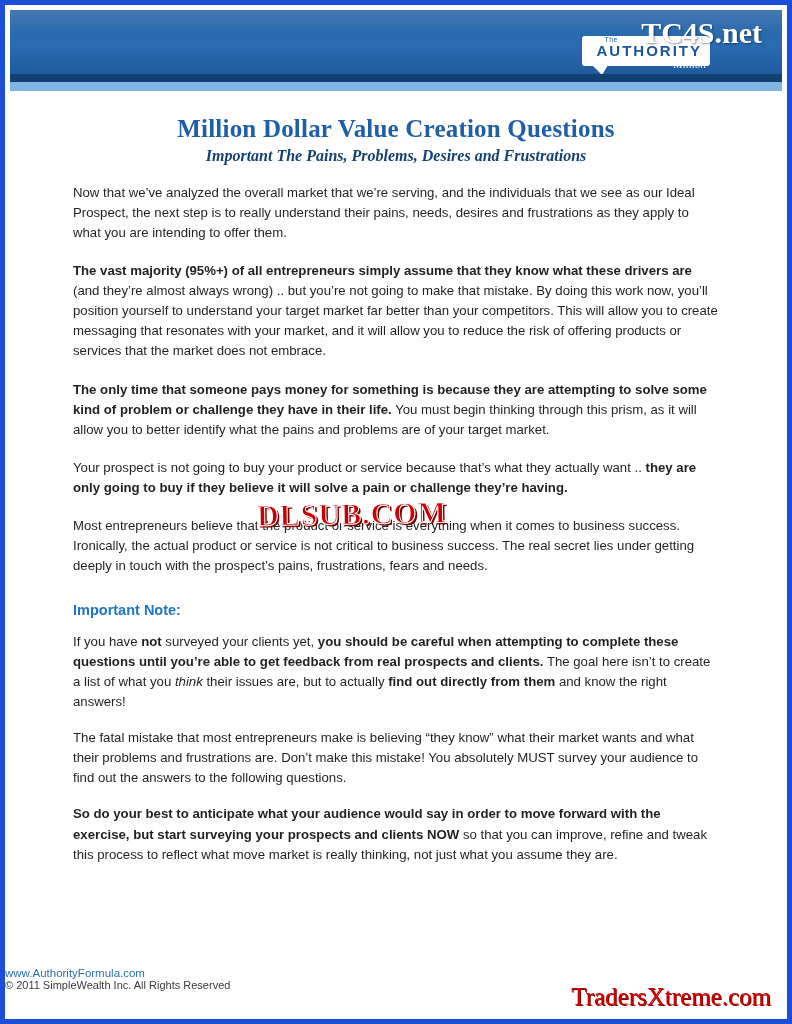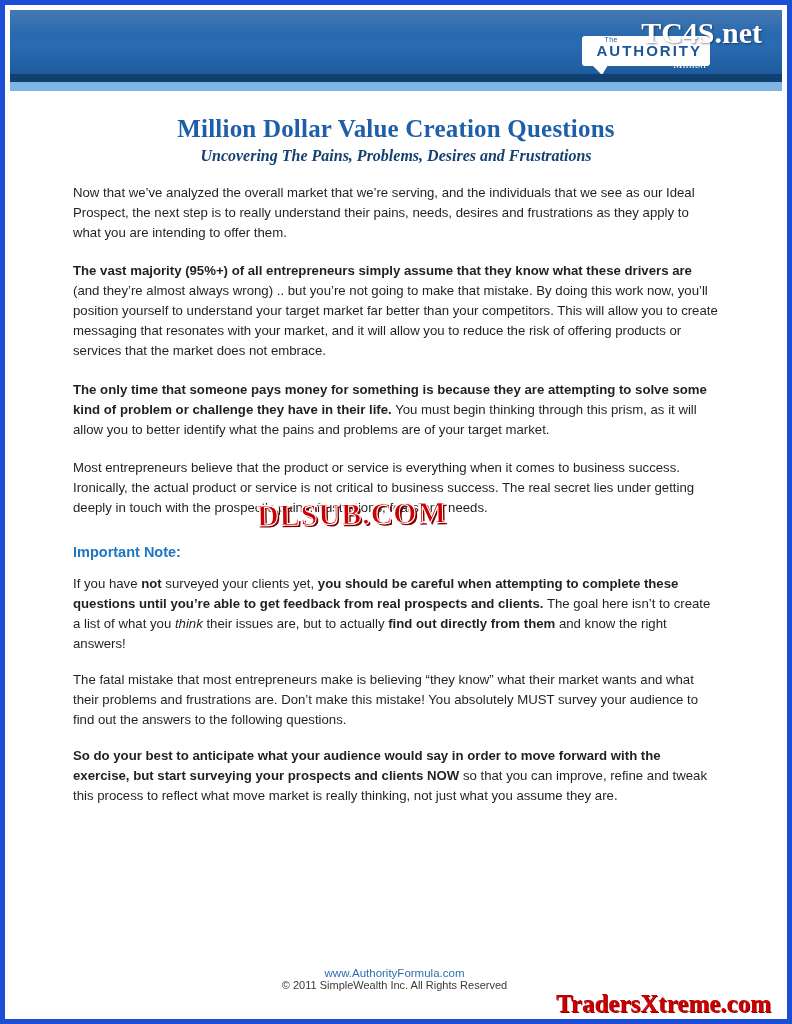--- a/index.html
+++ b/index.html
@@ -181,42 +181,40 @@
       2px 2px 0 #7a0000,
       -1px -1px 0 #ffffff,
       1px -1px 0 #ffffff;
     letter-spacing: 1px;
     transform: rotate(-1deg);
     pointer-events: none;
   }
   .wm-traders {
     position: absolute;
     right: 16px;
-    bottom: 1px;
+    bottom: 8px;
     font-family: "Liberation Serif", serif;
     font-size: 25px;
-    font-weight: bold;
+    font-weight: normal;
     color: #cc0000;
     text-shadow:
       1px 1px 0 #8a0000,
       -1px -1px 0 #ffffff,
       1px -1px 0 #ffffff,
       -1px 1px 0 #ffffff;
     pointer-events: none;
   }
 
   
   .footer {
     position: absolute;
     left: 0; right: 16px;
     bottom: 28px;
-    text-align: center;
     font-size: 11.5px;
     color: #2f6fb0;
-    padding-left: 13px;
   }
   .footer .copyright {
     margin-top: 0;
     color: #3b3b3b;
     font-size: 11px;
   }
 </style>
 </head>
 <body>
 
@@ -229,26 +227,27 @@
       <div class="logo-the">The</div>
       <div class="logo-authority">AUTHORITY</div>
       <div class="logo-formula">Million</div>
       <div class="logo-tc4s">TC4S.net</div>
     </div>
   </div>
   <div class="header-stripe"></div>
 
   <div class="content">
     <h1 class="doc-title">Million Dollar Value Creation Questions</h1>
-    <h2 class="doc-subtitle">Uncovering The Pains, Problems, Desires and Frustrations</h2>
+    <h2 class="doc-subtitle">Important The Pains, Problems, Desires and Frustrations</h2>
 
     <div>
       <p class="body-text"><span>Now that we’ve analyzed the overall market that we’re serving, and the individuals that we see as our Ideal Prospect, the next step is to really understand their pains, needs, desires and frustrations as they apply to what you are intending to offer them.</span></p>
       <p class="body-text"><b>The vast majority (95%+) of all entrepreneurs simply assume that they know what these drivers are </b><span>(and they’re almost always wrong)  .. but you’re not going to make that mistake.  By doing this work now, you’ll position yourself to understand your target market far better than your competitors.  This will allow you to create messaging that resonates with your market, and it will allow you to reduce the risk of offering products or services that the market does not embrace.</span></p>
       <p class="body-text"><b>The only time that someone pays money for something is because they are attempting to solve some kind of problem or challenge they have in their life.</b><span>  You must begin thinking through this prism, as it will allow you to better identify what the pains and problems are of your target market.</span></p>
+      <p class="body-text"><span>Your prospect is not going to buy your product or service because that’s what they actually want .. </span><b>they are only going to buy if they believe it will solve a pain or challenge they’re having.</b></p>
       <p class="body-text"><span>Most entrepreneurs believe that the product or service is everything when it comes to business success.  Ironically, the actual product or service is not critical to business success.  The real secret lies under getting deeply in touch with the prospect’s pains, frustrations, fears and needs.</span></p>
     </div>
 
     <h3 class="note-head">Important Note:</h3>
 
     <div>
       <p class="body-text tight"><span>If you have </span><b>not</b><span> surveyed your clients yet, </span><b>you should be careful when attempting to complete these questions until you’re able to get feedback from real prospects and clients.</b><span>  The goal here isn’t to create a list of what you </span><i>think</i><span> their issues are, but to actually </span><b>find out directly from them</b><span> and know the right answers!</span></p>
       <p class="body-text gap"><span>The fatal mistake that most entrepreneurs make is believing “they know” what their market wants and what their problems and frustrations are.  Don’t make this mistake!  You absolutely MUST survey your audience to find out the answers to the following questions.</span></p>
       <p class="body-text gap"><b>So do your best to anticipate what your audience would say in order to move forward with the exercise, but start surveying your prospects and clients NOW</b><span> so that you can improve, refine and tweak this process to reflect what move market is really thinking, not just what you assume they are.</span></p>
     </div>

